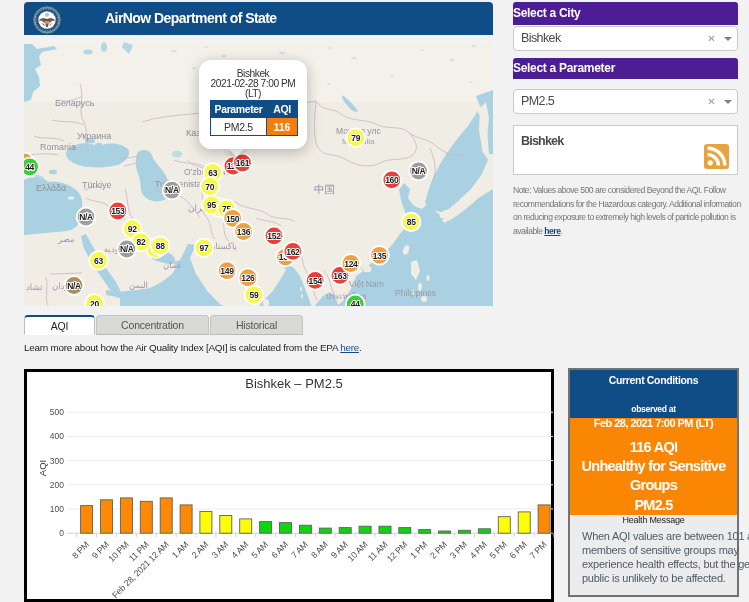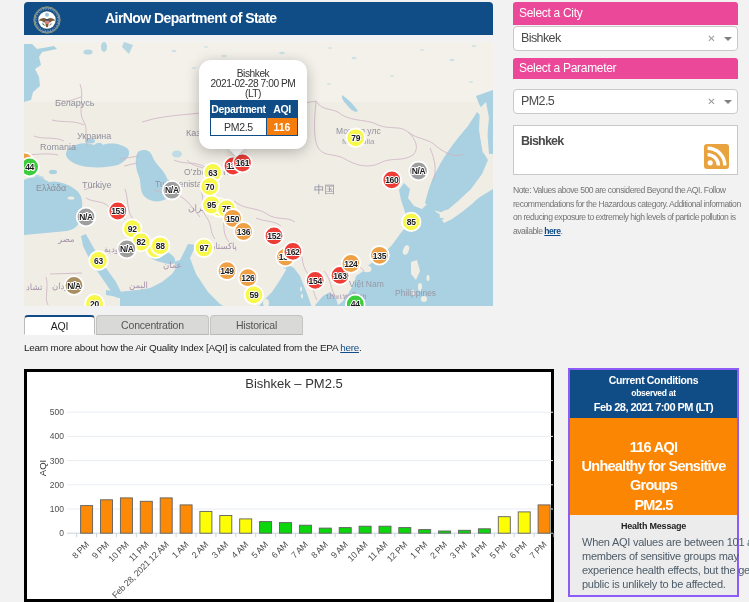--- a/index.html
+++ b/index.html
@@ -1,48 +1,48 @@
 <!DOCTYPE html>
 <html><head>
 <meta charset="utf-8">
 <style>
 * { margin:0; padding:0; box-sizing:border-box; }
 html,body { width:749px; height:602px; background:#f2f2f2; font-family:"Liberation Sans",sans-serif; overflow:hidden; }
 .abs { position:absolute; }
 #page { position:relative; width:749px; height:602px; overflow:hidden; }
 #hdr { left:24px; top:2px; width:469px; height:33px; background:#104d87; border-radius:4px 4px 0 0; }
 #hdr .ttl { position:absolute; left:42px; top:0; line-height:33px; color:#fff; font-weight:bold; font-size:14px; letter-spacing:-0.55px;margin-left:39px; }
-.bluebar { background:#ec4899; color:#fff; font-weight:normal; font-size:12px; letter-spacing:-0.3px; padding-left:6px; border-radius:3px 3px 0 0; }
+.bluebar { background:#4c1d95; color:#fff; font-weight:bold; font-size:12px; letter-spacing:-0.3px; border-radius:3px 3px 0 0; }
 #selcity { left:513px; top:2px; width:225px; height:23px; line-height:23px; }
 #selparam { left:513px; top:58px; width:225px; height:21px; line-height:21px; }
 .dropdown { width:225px; height:25px; background:#fff; border:1px solid #c9c9c9; border-radius:4px; font-size:12.5px; color:#4a4a4a; line-height:23px; padding-left:7px; letter-spacing:-0.6px; }
 #dd1 { left:513px; top:26px; }
 #dd2 { left:513px; top:89px; }
 .ddicons { position:absolute; right:5px; top:0; height:23px; }
 .xmark { color:#999; font-size:10px; margin-right:9px; vertical-align:1px; }
 .caret { display:inline-block; width:0; height:0; border-left:4px solid transparent; border-right:4px solid transparent; border-top:4px solid #808080; vertical-align:middle; margin-top:-2px; }
 #rssbox { left:513px; top:125px; width:225px; height:50px; background:#fff; border:1px solid #c9c9c9; }
 #rssbox .city { position:absolute; left:7px; top:8px; font-size:12.5px; font-weight:bold; color:#4a4a4a; letter-spacing:-0.8px; }
 #rssicon { position:absolute; right:8px; bottom:5px; }
 #note { left:513px; top:184px; width:240px; font-size:8.6px; color:#757575; line-height:13.5px; letter-spacing:-0.5px; white-space:nowrap; }
 #note a { color:#104d87; font-weight:bold; }
 .tab { top:315px; height:20px; background:#d9d9d7; border:1px solid #c4c4c2; border-bottom:1px solid #b9b9b7; border-radius:4px 4px 0 0; text-align:center; font-size:10.5px; color:#555; line-height:19px; letter-spacing:-0.2px; }
 #tab1 { left:24px; width:71px; background:#fff; border:1px solid #bbb; border-top:2px solid #104d87; border-bottom:1px solid #fff; color:#222; }
 #tab2 { left:96px; width:113px; }
 #tab3 { left:210px; width:93px; }
 #learn { left:24px; top:342px; font-size:9.9px; color:#222; letter-spacing:-0.25px; }
 #learn a { color:#104d87; }
 #chartpanel { left:24px; top:369px; width:530px; height:233px; background:#fff; border:3px solid #000000; }
-#cc { left:568px; top:368px; width:171px; height:229px; border:2px solid #8b5cf6; background:#ececec; }
+#cc { left:568px; top:368px; width:171px; height:229px; border:2px solid #737373; background:#ececec; }
 #cc .hd { background:#104d87; color:#fff; text-align:center; height:48px; padding-top:4px; }
 #cc .hd .l1 { font-size:10.5px; font-weight:bold; letter-spacing:-0.35px; line-height:13px; }
-#cc .hd .l2 { font-size:8.5px; font-weight:bold; letter-spacing:-0.3px; line-height:13px; }
+#cc .hd .l2 { font-size:8.5px; font-weight:bold; letter-spacing:-0.3px; line-height:13px;margin-top:16px; }
 #cc .hd .l3 { font-size:11px; font-weight:bold; letter-spacing:-0.55px; line-height:14px; }
 #cc .orange { background:#fb8604; color:#fff; text-align:center; height:97px; padding-top:20px; font-size:14.5px; font-weight:bold; letter-spacing:-0.75px; line-height:19.2px; }
-#cc .hm { text-align:center; font-size:9px; font-weight:bold; color:#222; padding-top:6px; letter-spacing:-0.2px; }
+#cc .hm { text-align:center; font-size:9px; font-weight:normal; color:#222; letter-spacing:-0.2px; }
 #cc .body { font-size:11px; color:#4c5b68; line-height:13.9px; padding:5px 2px 0 12px; letter-spacing:-0.25px; white-space:nowrap; }
 </style>
 </head>
 <body>
 <div id="page">
   <div id="hdr" class="abs">
     <svg class="abs" style="left:9px;top:4px" width="28" height="28" viewBox="0 0 28 28">
       <circle cx="14" cy="14" r="13.2" fill="#1d5286" stroke="#a9ab67" stroke-width="0.8"></circle>
       <circle cx="14" cy="14" r="12.2" fill="none" stroke="#c8cede" stroke-width="0.6"></circle>
       <circle cx="14" cy="14" r="8.7" fill="#fdfdfb"></circle>
@@ -240,21 +240,21 @@
         <text x="218.5" y="124.2" font-size="8.5" font-weight="bold" fill="#1c1c1c" stroke="#ffffff" stroke-width="1.8" paint-order="stroke" text-anchor="middle" letter-spacing="-0.3" font-family="Liberation Sans, sans-serif">161</text>
 </svg>
 
   <div class="abs" style="left:175px;top:18px;width:108px;height:89px;background:#fff;border-radius:12px;box-shadow:0 3px 14px rgba(0,0,0,0.25);z-index:5"></div>
   <div class="abs" style="left:206px;top:99px;width:13px;height:13px;background:#fff;transform:rotate(45deg);box-shadow:3px 3px 6px rgba(0,0,0,0.15);z-index:4"></div>
   <div class="abs" style="left:175px;top:27px;width:108px;text-align:center;font-size:10.2px;color:#333;line-height:9.9px;letter-spacing:-0.45px;z-index:6">Bishkek<br>2021-02-28 7:00 PM<br>(LT)</div>
   <div class="abs" style="left:186px;top:58px;z-index:6">
     <table style="border-collapse:collapse;font-family:'Liberation Sans',sans-serif">
       <tbody>
             <tr>
-        <td style="width:56px;height:17px;background:#104d87;color:#fff;font-weight:bold;font-size:10.5px;text-align:center;letter-spacing:-0.4px;border:1.5px solid #104d87">Department</td>
+        <td style="width:56px;height:17px;background:#104d87;color:#fff;font-weight:bold;font-size:10.5px;text-align:center;letter-spacing:-0.4px;border:1.5px solid #104d87">Parameter</td>
         <td style="width:31px;background:#104d87;color:#fff;font-weight:bold;font-size:10.5px;text-align:center;letter-spacing:-0.4px;border:1.5px solid #104d87">AQI</td>
       </tr>
       <tr>
         <td style="height:18px;background:#fff;color:#333;font-size:10.5px;text-align:center;letter-spacing:-0.3px;border:1.5px solid #104d87">PM2.5</td>
         <td style="background:#f47d0b;color:#fff;font-weight:bold;font-size:10.5px;text-align:center;border:1.5px solid #104d87">116</td>
       </tr>
     </tbody>
         </table>
   </div>
 

